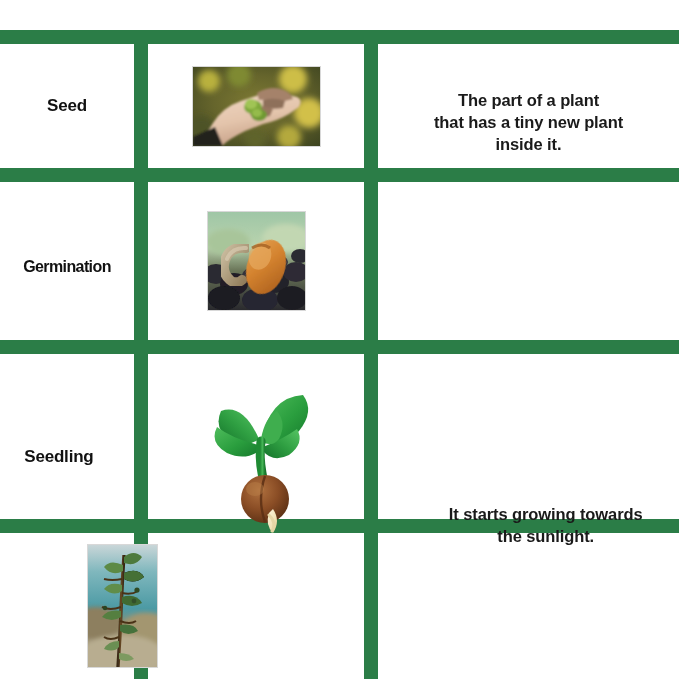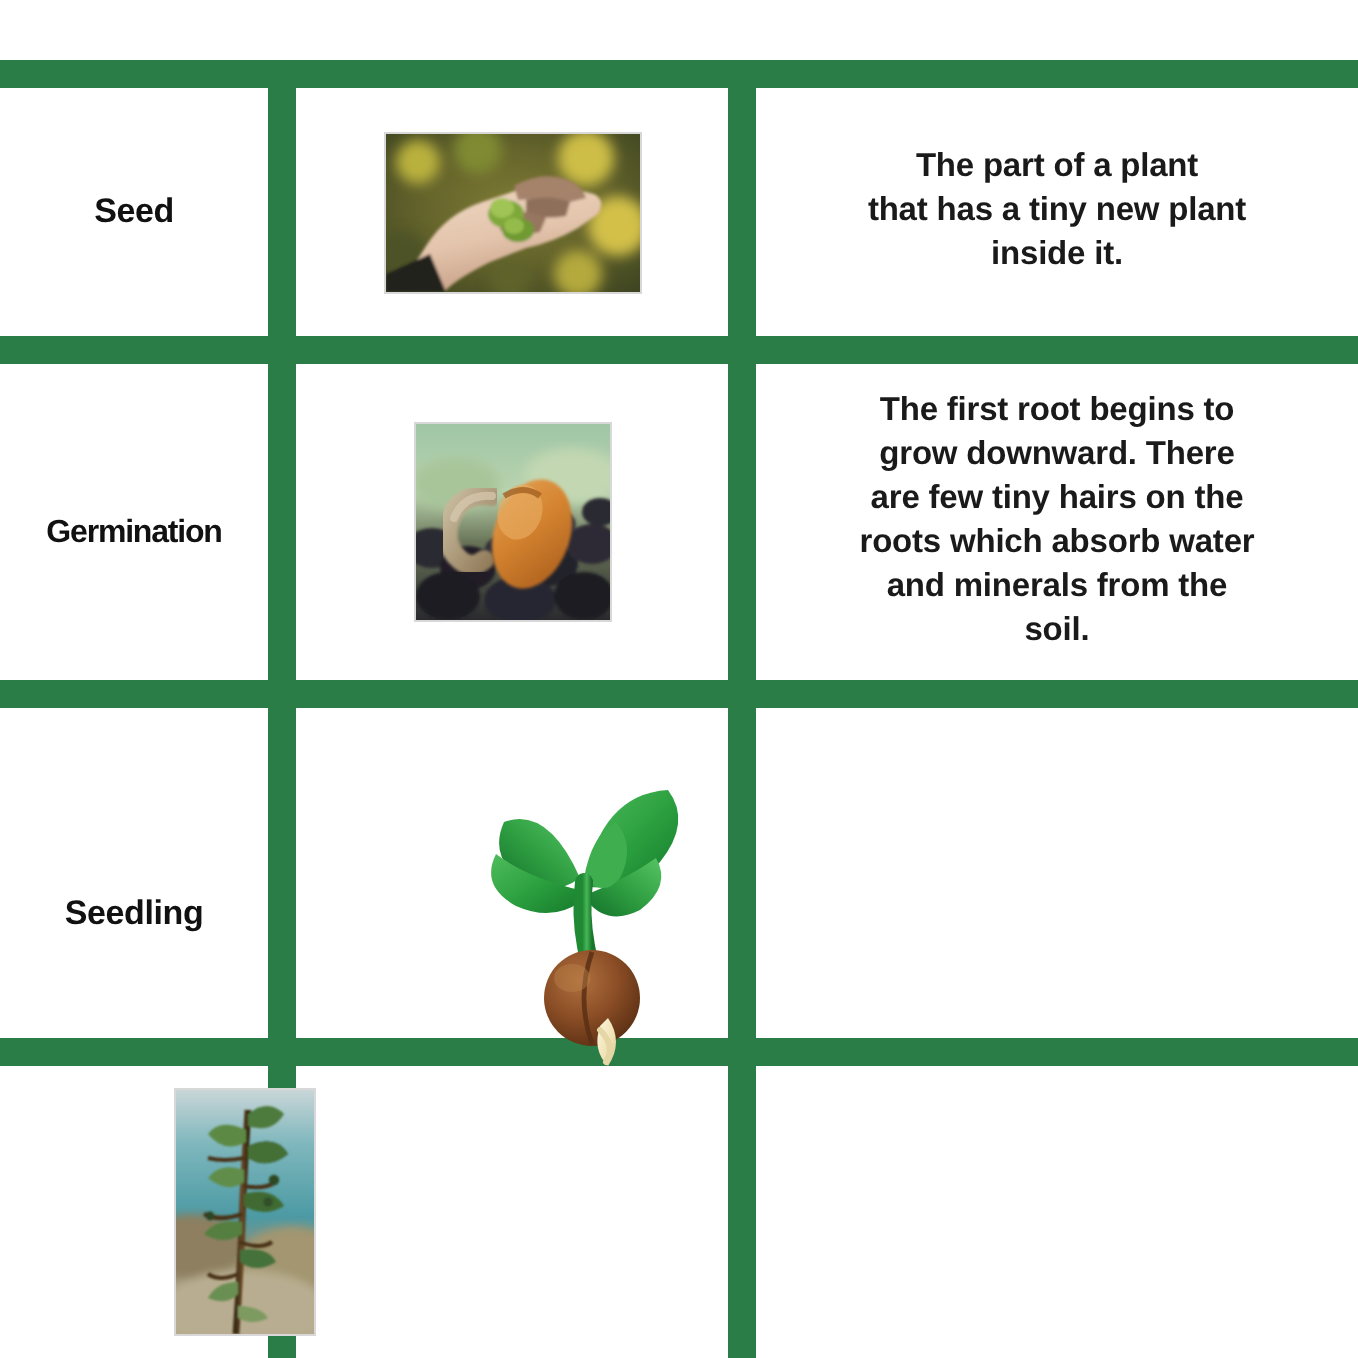--- a/index.html
+++ b/index.html
@@ -55,21 +55,21 @@
     display: flex;
     align-items: center;
     justify-content: center;
     box-sizing: border-box;
     overflow: hidden;
   }
   .cell-stage  { width: 134px; }
   .cell-gap-1  { width: 14px; }
   .cell-image  { width: 216px; }
   .cell-gap-2  { width: 14px; }
-  .cell-desc   { width: 301px; padding: 1px 8px; }
+  .cell-desc   { width: 301px; padding: 12px 8px; align-items: flex-end; }
 
   .stage-label {
     font-size: 17px;
     font-weight: bold;
     color: #111111;
     text-align: right;
     line-height: 1.32;
     letter-spacing: -0.2px;
   }
   .stage-label-long { font-size: 16px; letter-spacing: -0.6px; margin-top: 12px; }
@@ -212,28 +212,20 @@
 
         <path d="M38 36 Q22 34 17 48 Q13 60 22 68 Q28 73 34 68" stroke="url(#rootG)" stroke-width="10" fill="none" stroke-linecap="round" filter="url(#blurGerm)"></path>
         <path d="M38 36 Q24 35 19 47" stroke="#d8cbb0" stroke-width="4" fill="none" stroke-linecap="round" opacity="0.7"></path>
 
         <ellipse cx="58" cy="55" rx="19" ry="28" transform="rotate(18 58 55)" fill="url(#seedBody)" filter="url(#blurGerm)"></ellipse>
         <ellipse cx="52" cy="44" rx="11" ry="14" transform="rotate(18 52 44)" fill="#e8ac62" opacity="0.65"></ellipse>
         <path d="M44 36 Q54 30 62 36" stroke="#9a5518" stroke-width="3" fill="none" opacity="0.7"></path>
       </svg>
     </div>
     <div class="cell cell-gap-2"></div>
-    <div class="cell cell-desc">
-      <div class="desc-text">The first root begins to
-grow downward. There
-are few tiny hairs on the
-roots which absorb water
-and minerals from the
-soil.</div>
-    </div>
   </div>
 
   <div class="row row-2">
     <div class="cell cell-stage">
       <div class="stage-label">Seedling</div>
     </div>
     <div class="cell cell-gap-1"></div>
     <div class="cell cell-image">
       <svg class="figure figure-plain" width="132" height="152" viewBox="0 0 132 152">
         <defs>
@@ -278,20 +270,24 @@
 
         <ellipse cx="66" cy="118" rx="24" ry="24" fill="url(#seedG)"></ellipse>
         <path d="M66 95 Q58 118 66 141" stroke="#5a2f14" stroke-width="2.4" fill="none" opacity="0.85"></path>
         <ellipse cx="56" cy="108" rx="9" ry="7" fill="#bb8049" opacity="0.45"></ellipse>
 
         <path d="M74 128 Q82 140 74 152 Q66 144 70 132 Z" fill="url(#radicle)"></path>
         <path d="M70 134 Q78 142 73 150" stroke="#e5d6a6" stroke-width="3" fill="none" stroke-linecap="round"></path>
       </svg>
     </div>
     <div class="cell cell-gap-2"></div>
+    <div class="cell cell-desc">
+      <div class="desc-text">It starts growing towards
+the sunlight.</div>
+    </div>
   </div>
 
   <div class="row row-3">
     <div class="cell cell-gap-1"></div>
     <div class="cell cell-image">
       <svg class="figure" width="69" height="122" viewBox="0 0 69 122">
         <defs>
           <linearGradient id="skyG" x1="0" y1="0" x2="0" y2="1">
             <stop offset="0%" stop-color="#c9d6d8"></stop>
             <stop offset="22%" stop-color="#7fb7bd"></stop>

